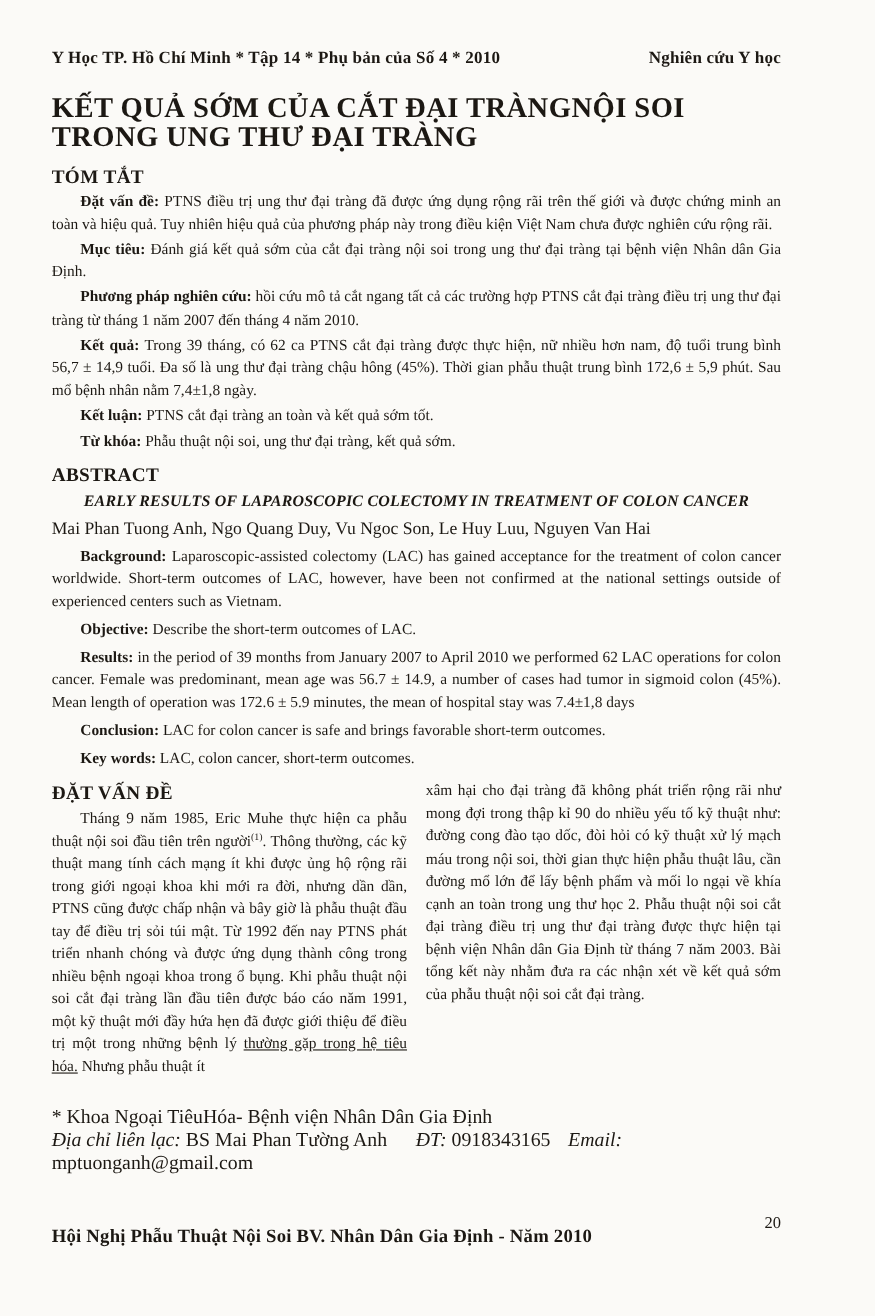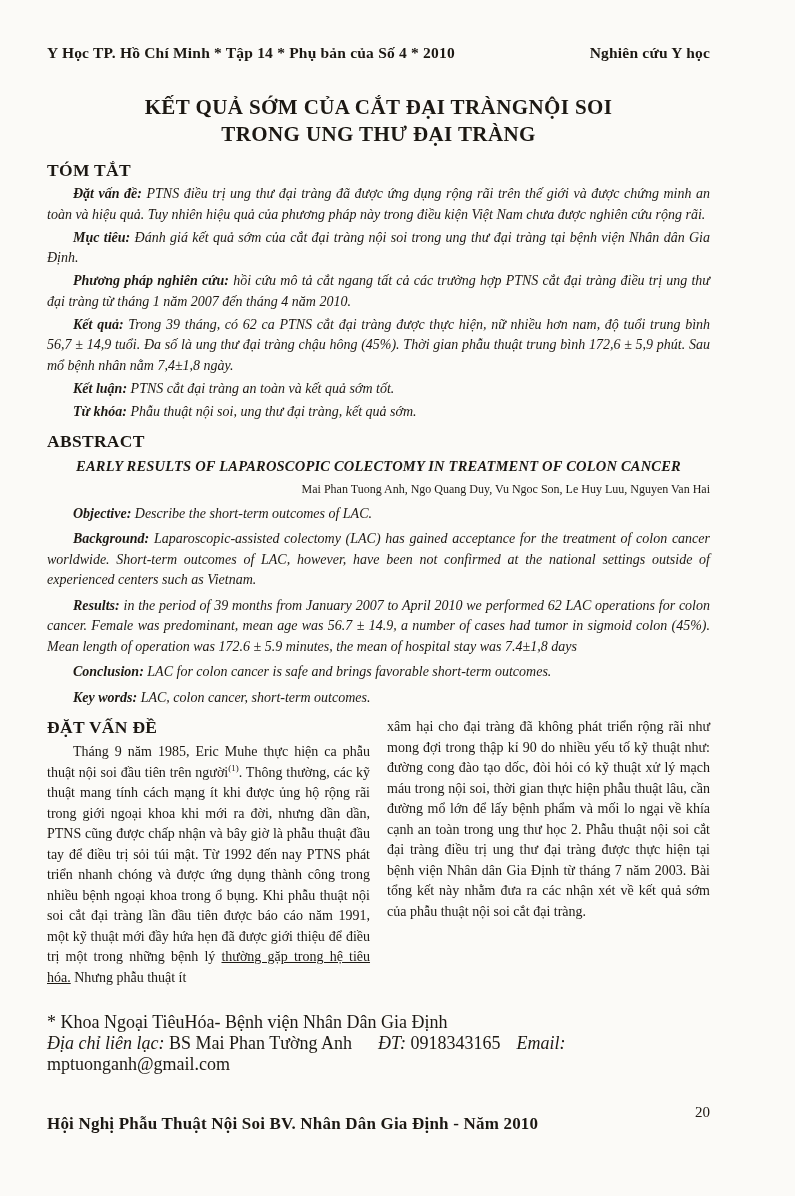--- a/index.html
+++ b/index.html
@@ -18,46 +18,46 @@
     overflow:hidden;
     background:#fbfaf7;
   }
   
   .running-head{
     display:flex;justify-content:space-between;align-items:baseline;
     font-weight:bold;font-size:15.5px;letter-spacing:.2px;
   }
   
   .article-title{
-    margin:32px 0 6px 0;
-    text-align:center;font-weight:bold;
-    font-size:21px;line-height:27px;letter-spacing:.4px;
+    margin:22px 0 6px 0;
+    text-align:left;font-weight:bold;
+    font-size:26px;line-height:27px;letter-spacing:.4px;
   }
   .authors-line{
     text-align:center;font-weight:bold;font-style:italic;
     font-size:14px;margin:6px 0 2px 0;letter-spacing:.2px;
   }
   
   .sec-heading{
     font-size:17.5px;font-weight:bold;letter-spacing:.3px;
     margin:6px 0 3px 0;
   }
   
   .vp{
-    font-style:italic;font-size:14px;line-height:20.5px;
+    font-size:14px;line-height:20.5px;
     text-align:justify;text-indent:26px;
     margin:0 0 2.5px 0;
   }
   .plabel{font-weight:bold;}
   
   .abs-title{
     text-align:center;font-weight:bold;font-style:italic;
     font-size:14.5px;margin:3px 0 7px 0;letter-spacing:.2px;
   }
-  .abs-authors{text-align:right;font-size:12px;margin:0 0 7px 0;}
+  .abs-authors{text-align:left;font-size:16px;margin:0 0 7px 0;}
   .abs-cite{text-align:center;font-size:14px;margin:0 0 7px 0;}
   .vp.en{margin-bottom:5px;}
   
   .columns{
     display:flex;gap:17px;margin-top:4px;
   }
   .col{flex:1 1 0;min-width:0;}
   .col .sec-heading{margin:0 0 4px 0;}
   .colp{
     font-size:14px;line-height:20.5px;text-align:justify;margin:0;
@@ -104,22 +104,22 @@
   <p class="vp"><b class="plabel">Mục tiêu:</b> <span>Đánh giá kết quả sớm của cắt đại tràng nội soi trong ung thư đại tràng tại bệnh viện Nhân dân Gia Định.</span></p>
   <p class="vp"><b class="plabel">Phương pháp nghiên cứu:</b> <span>hồi cứu mô tả cắt ngang tất cả các trường hợp PTNS cắt đại tràng điều trị ung thư đại tràng từ tháng 1 năm 2007 đến tháng 4 năm 2010.</span></p>
   <p class="vp"><b class="plabel">Kết quả:</b> <span>Trong 39 tháng, có 62 ca PTNS cắt đại tràng được thực hiện, nữ nhiều hơn nam, độ tuổi trung bình 56,7 ± 14,9 tuổi. Đa số là ung thư đại tràng chậu hông (45%). Thời gian phẫu thuật trung bình 172,6 ± 5,9 phút. Sau mổ bệnh nhân nằm 7,4±1,8 ngày.</span></p>
   <p class="vp"><b class="plabel">Kết luận:</b> <span>PTNS cắt đại tràng an toàn và kết quả sớm tốt.</span></p>
   <p class="vp"><b class="plabel">Từ khóa:</b> <span>Phẫu thuật nội soi, ung thư đại tràng, kết quả sớm.</span></p>
 
   <h2 class="sec-heading">ABSTRACT</h2>
   <div class="abs-title">EARLY RESULTS OF LAPAROSCOPIC COLECTOMY IN TREATMENT OF COLON CANCER</div>
   <div class="abs-authors">Mai Phan Tuong Anh, Ngo Quang Duy, Vu Ngoc Son, Le Huy Luu, Nguyen Van Hai</div>
 
+  <p class="vp en"><b class="plabel">Background:</b> <span>Laparoscopic-assisted colectomy (LAC) has gained acceptance for the treatment of colon cancer worldwide. Short-term outcomes of LAC, however, have been not confirmed at the national settings outside of experienced centers such as Vietnam.</span></p>
   <p class="vp en"><b class="plabel">Objective:</b> <span>Describe the short-term outcomes of LAC.</span></p>
-  <p class="vp en"><b class="plabel">Background:</b> <span>Laparoscopic-assisted colectomy (LAC) has gained acceptance for the treatment of colon cancer worldwide. Short-term outcomes of LAC, however, have been not confirmed at the national settings outside of experienced centers such as Vietnam.</span></p>
   <p class="vp en"><b class="plabel">Results:</b> <span>in the period of 39 months from January 2007 to April 2010 we performed 62 LAC operations for colon cancer. Female was predominant, mean age was 56.7 ± 14.9, a number of cases had tumor in sigmoid colon (45%). Mean length of operation was 172.6 ± 5.9 minutes, the mean of hospital stay was 7.4±1,8 days</span></p>
   <p class="vp en"><b class="plabel">Conclusion:</b> <span>LAC for colon cancer is safe and brings favorable short-term outcomes.</span></p>
   <p class="vp en"><b class="plabel">Key words:</b> <span>LAC, colon cancer, short-term outcomes.</span></p>
 
   <div class="columns">
     <div class="col">
       <h2 class="sec-heading">ĐẶT VẤN ĐỀ</h2>
       <p class="colp indent"><span>Tháng 9 năm 1985, Eric Muhe thực hiện ca phẫu thuật nội soi đầu tiên trên người</span><sup>(1)</sup><span>. Thông thường, các kỹ thuật mang tính cách mạng ít khi được ủng hộ rộng rãi trong giới ngoại khoa khi mới ra đời, nhưng dần dần, PTNS cũng được chấp nhận và bây giờ là phẫu thuật đầu tay để điều trị sỏi túi mật. Từ 1992 đến nay PTNS phát triển nhanh chóng và được ứng dụng thành công trong nhiều bệnh ngoại khoa trong ổ bụng. Khi phẫu thuật nội soi cắt đại tràng lần đầu tiên được báo cáo năm 1991, một kỹ thuật mới đầy hứa hẹn đã được giới thiệu để điều trị một trong những bệnh lý</span> <span class="u-phrase">thường gặp trong hệ tiêu hóa.</span> <span>Nhưng phẫu thuật ít</span></p>
     </div>
     <div class="col">

